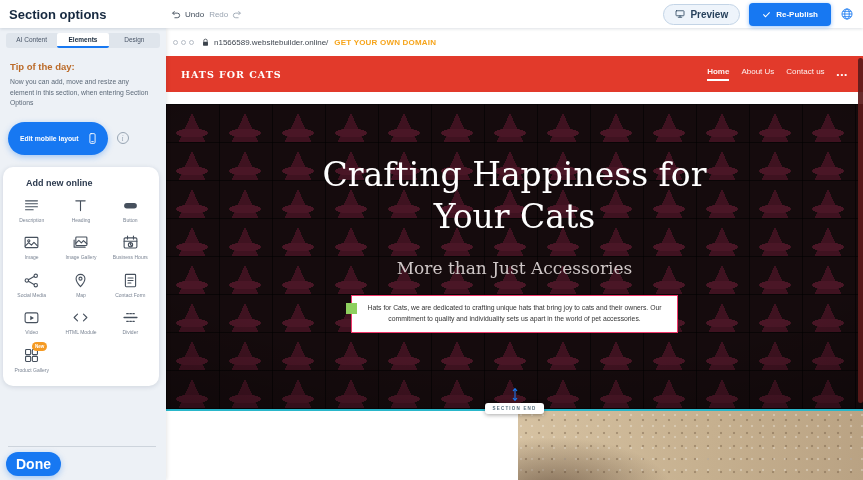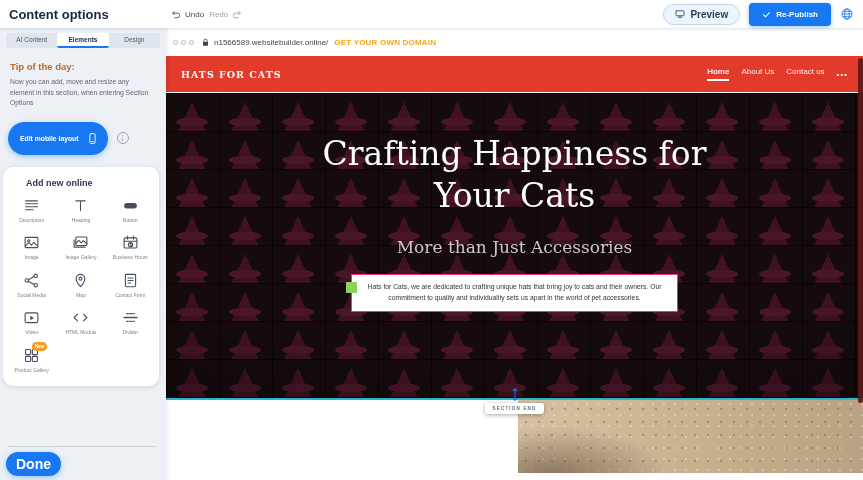--- a/index.html
+++ b/index.html
@@ -72,21 +72,21 @@
   .hero { position:relative; height:305px; text-align:center;
     background-color:#150b0d;
     background-image:
       radial-gradient(ellipse 120% 110% at 50% 35%, rgba(0,0,0,0) 45%, rgba(0,0,0,.5) 100%),
       radial-gradient(16px 4.5px at 26px 29px, #4a1626 97%, transparent 100%),
       conic-gradient(from 155deg at 26px 9px, #3f1220 0deg 50deg, transparent 50deg 360deg),
       linear-gradient(to right, rgba(0,0,0,.55) 1px, transparent 1px),
       linear-gradient(to bottom, rgba(0,0,0,.55) 1px, transparent 1px);
     background-size:auto, 53px 38px, 53px 38px, 53px 38px, 53px 38px;
     background-repeat:no-repeat, repeat, repeat, repeat, repeat; }
-  .hero-heading { padding-top:40px; margin:1px auto; width:400px; font-family:"DejaVu Serif", serif;
+  .hero-heading { padding-top:50px; margin:12px auto; width:400px; font-family:"DejaVu Serif", serif;
                   font-weight:normal; font-size:33px; line-height:1.28; color:#fff; }
   .hero-sub { margin-top:20px; font-family:"DejaVu Serif", serif; font-size:17px; color:#cfc7c7; }
   .hero-box { position:relative; margin:17px auto 0; width:327px; background:#fff; border:1px solid #f0376a;
               padding:7px 10px; font-size:6.8px; color:#333; line-height:1.6; text-align:center; }
   .green-handle { position:absolute; left:-6px; top:7px; width:11px; height:11px; background:#8ed05e; cursor:grab; }
 
   .teal-line { height:2px; background:#2ab7ca; }
   .resize-arrows { position:absolute; top:331px; left:50%; transform:translateX(-50%); z-index:4; cursor:ns-resize; }
   .section-end { position:absolute; top:347px; left:50%; transform:translateX(-50%); background:#fff;
                  border-radius:3px; padding:3px 8px; font-size:4.5px; letter-spacing:1.2px; color:#56707f;
@@ -105,21 +105,21 @@
 
   .scroll-thumb { position:absolute; top:30px; right:0; width:5px; height:345px;
                   background:rgba(92,26,26,.92); border-radius:3px; z-index:10; cursor:pointer; }
 </style>
 </head>
 <body>
 
 <div class="app">
 
   <div class="topbar">
-    <div class="topbar-title">Content options</div>
+    <div class="topbar-title">Section options</div>
 
     <div class="undo-redo">
       <div class="undo">
         <svg width="11" height="11" viewBox="0 0 20 20" fill="none" stroke="currentColor" stroke-width="1.6" stroke-linecap="round" stroke-linejoin="round">
             <path d="M6 4.5l-3 3 3 3"></path>
             <path d="M3.5 7.5h8a4.2 4.2 0 110 8.4H7"></path>
           </svg>
         <span>Undo</span>
       </div>
       <div class="redo">

